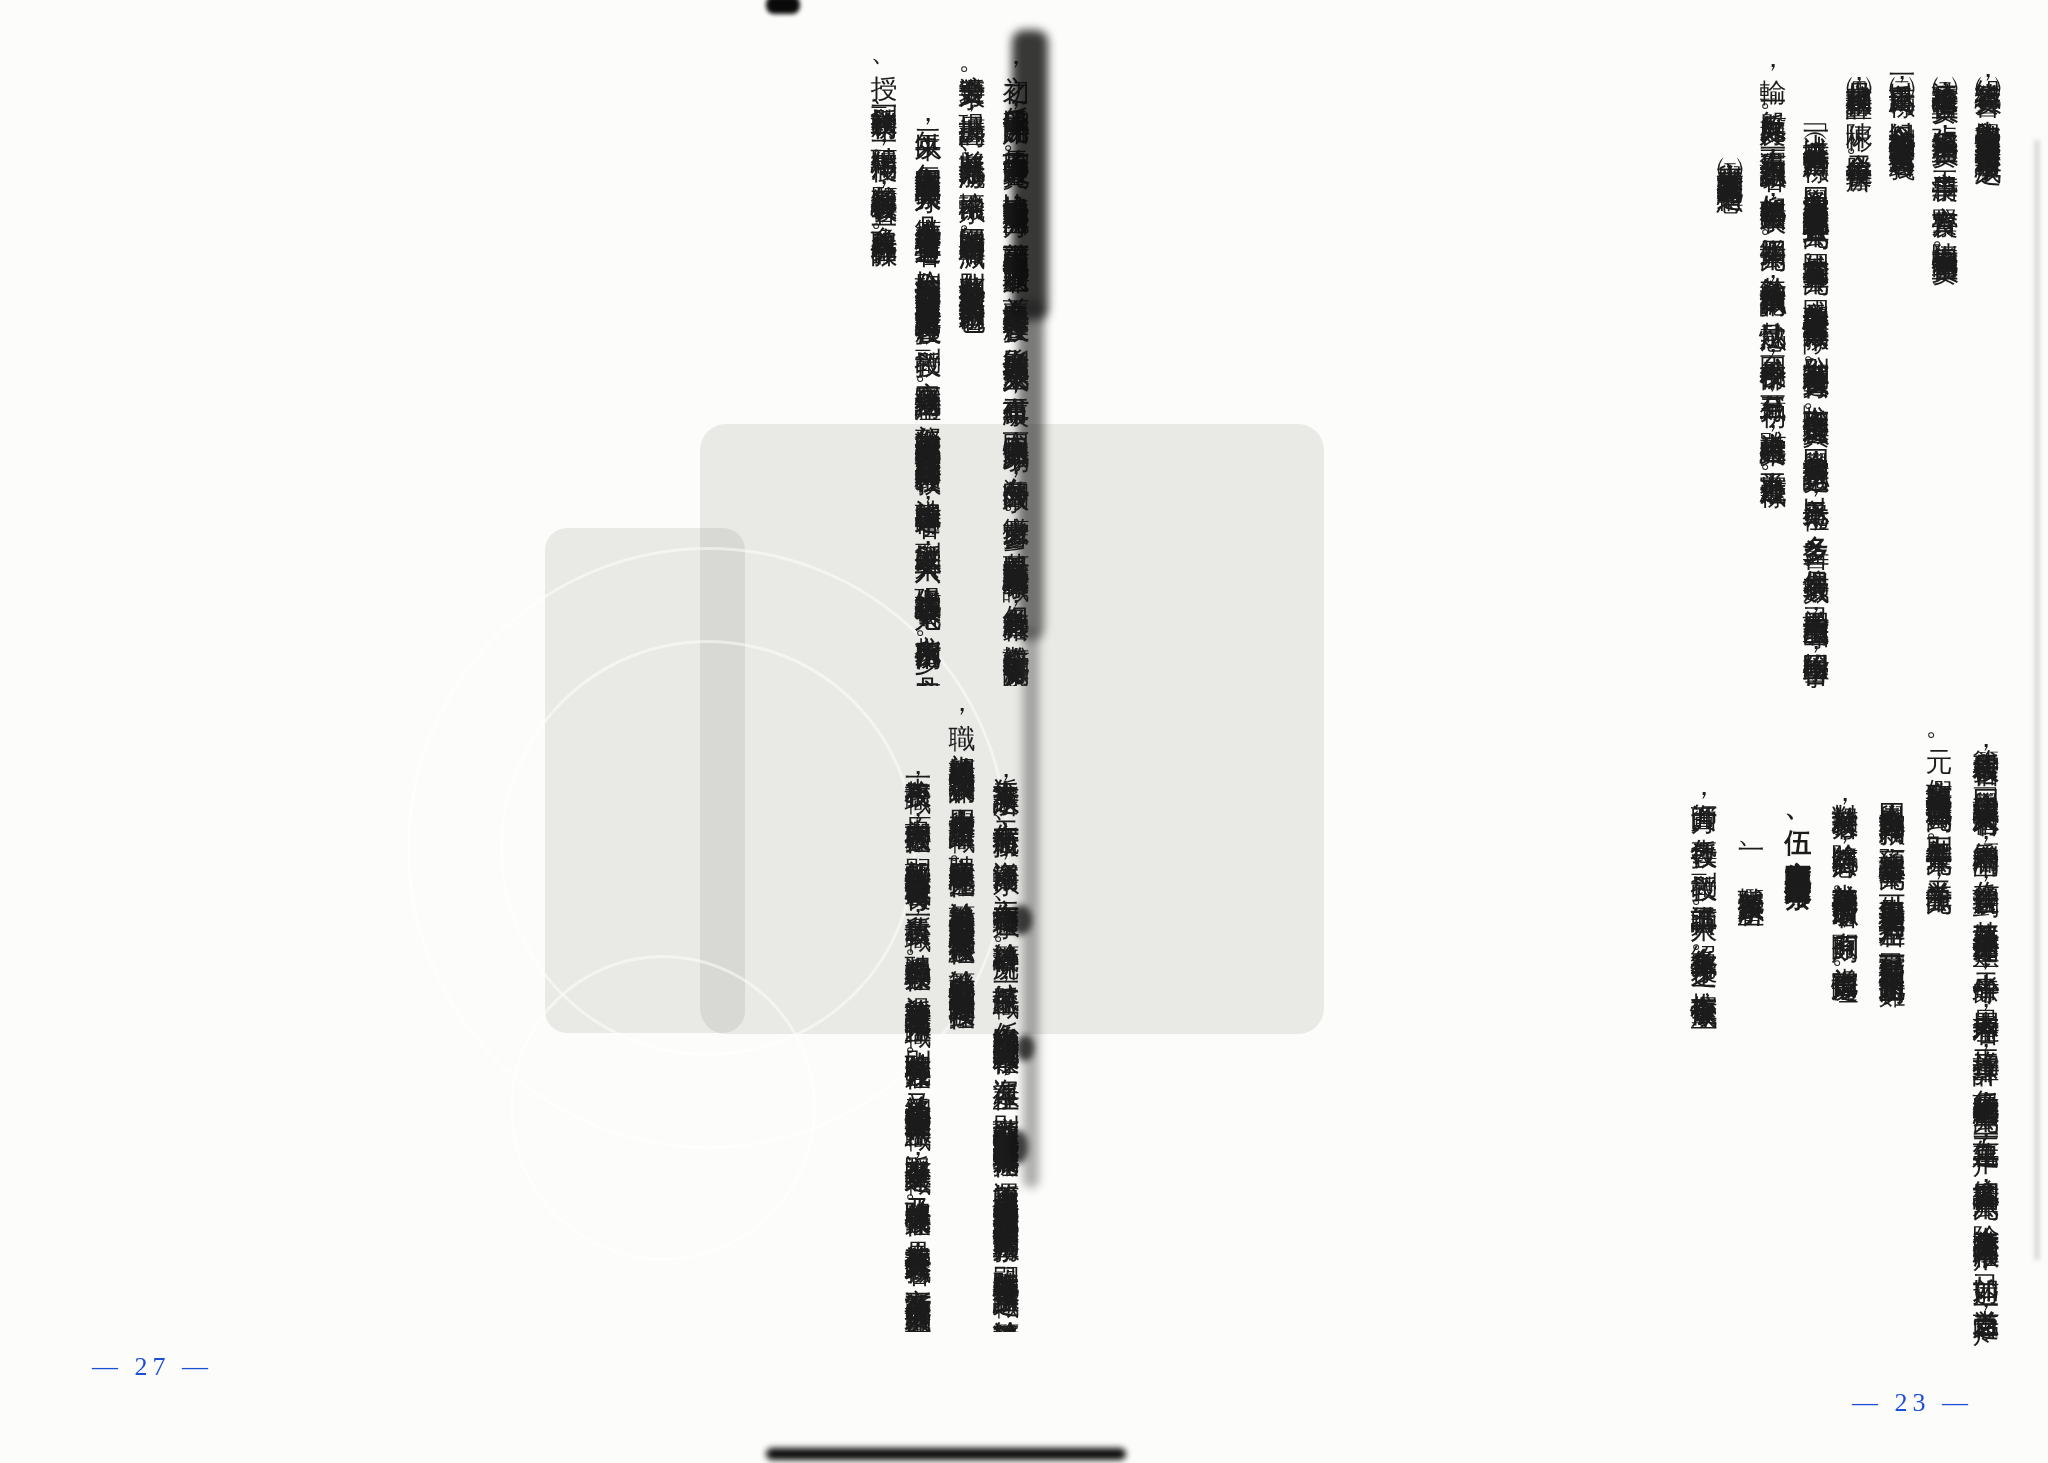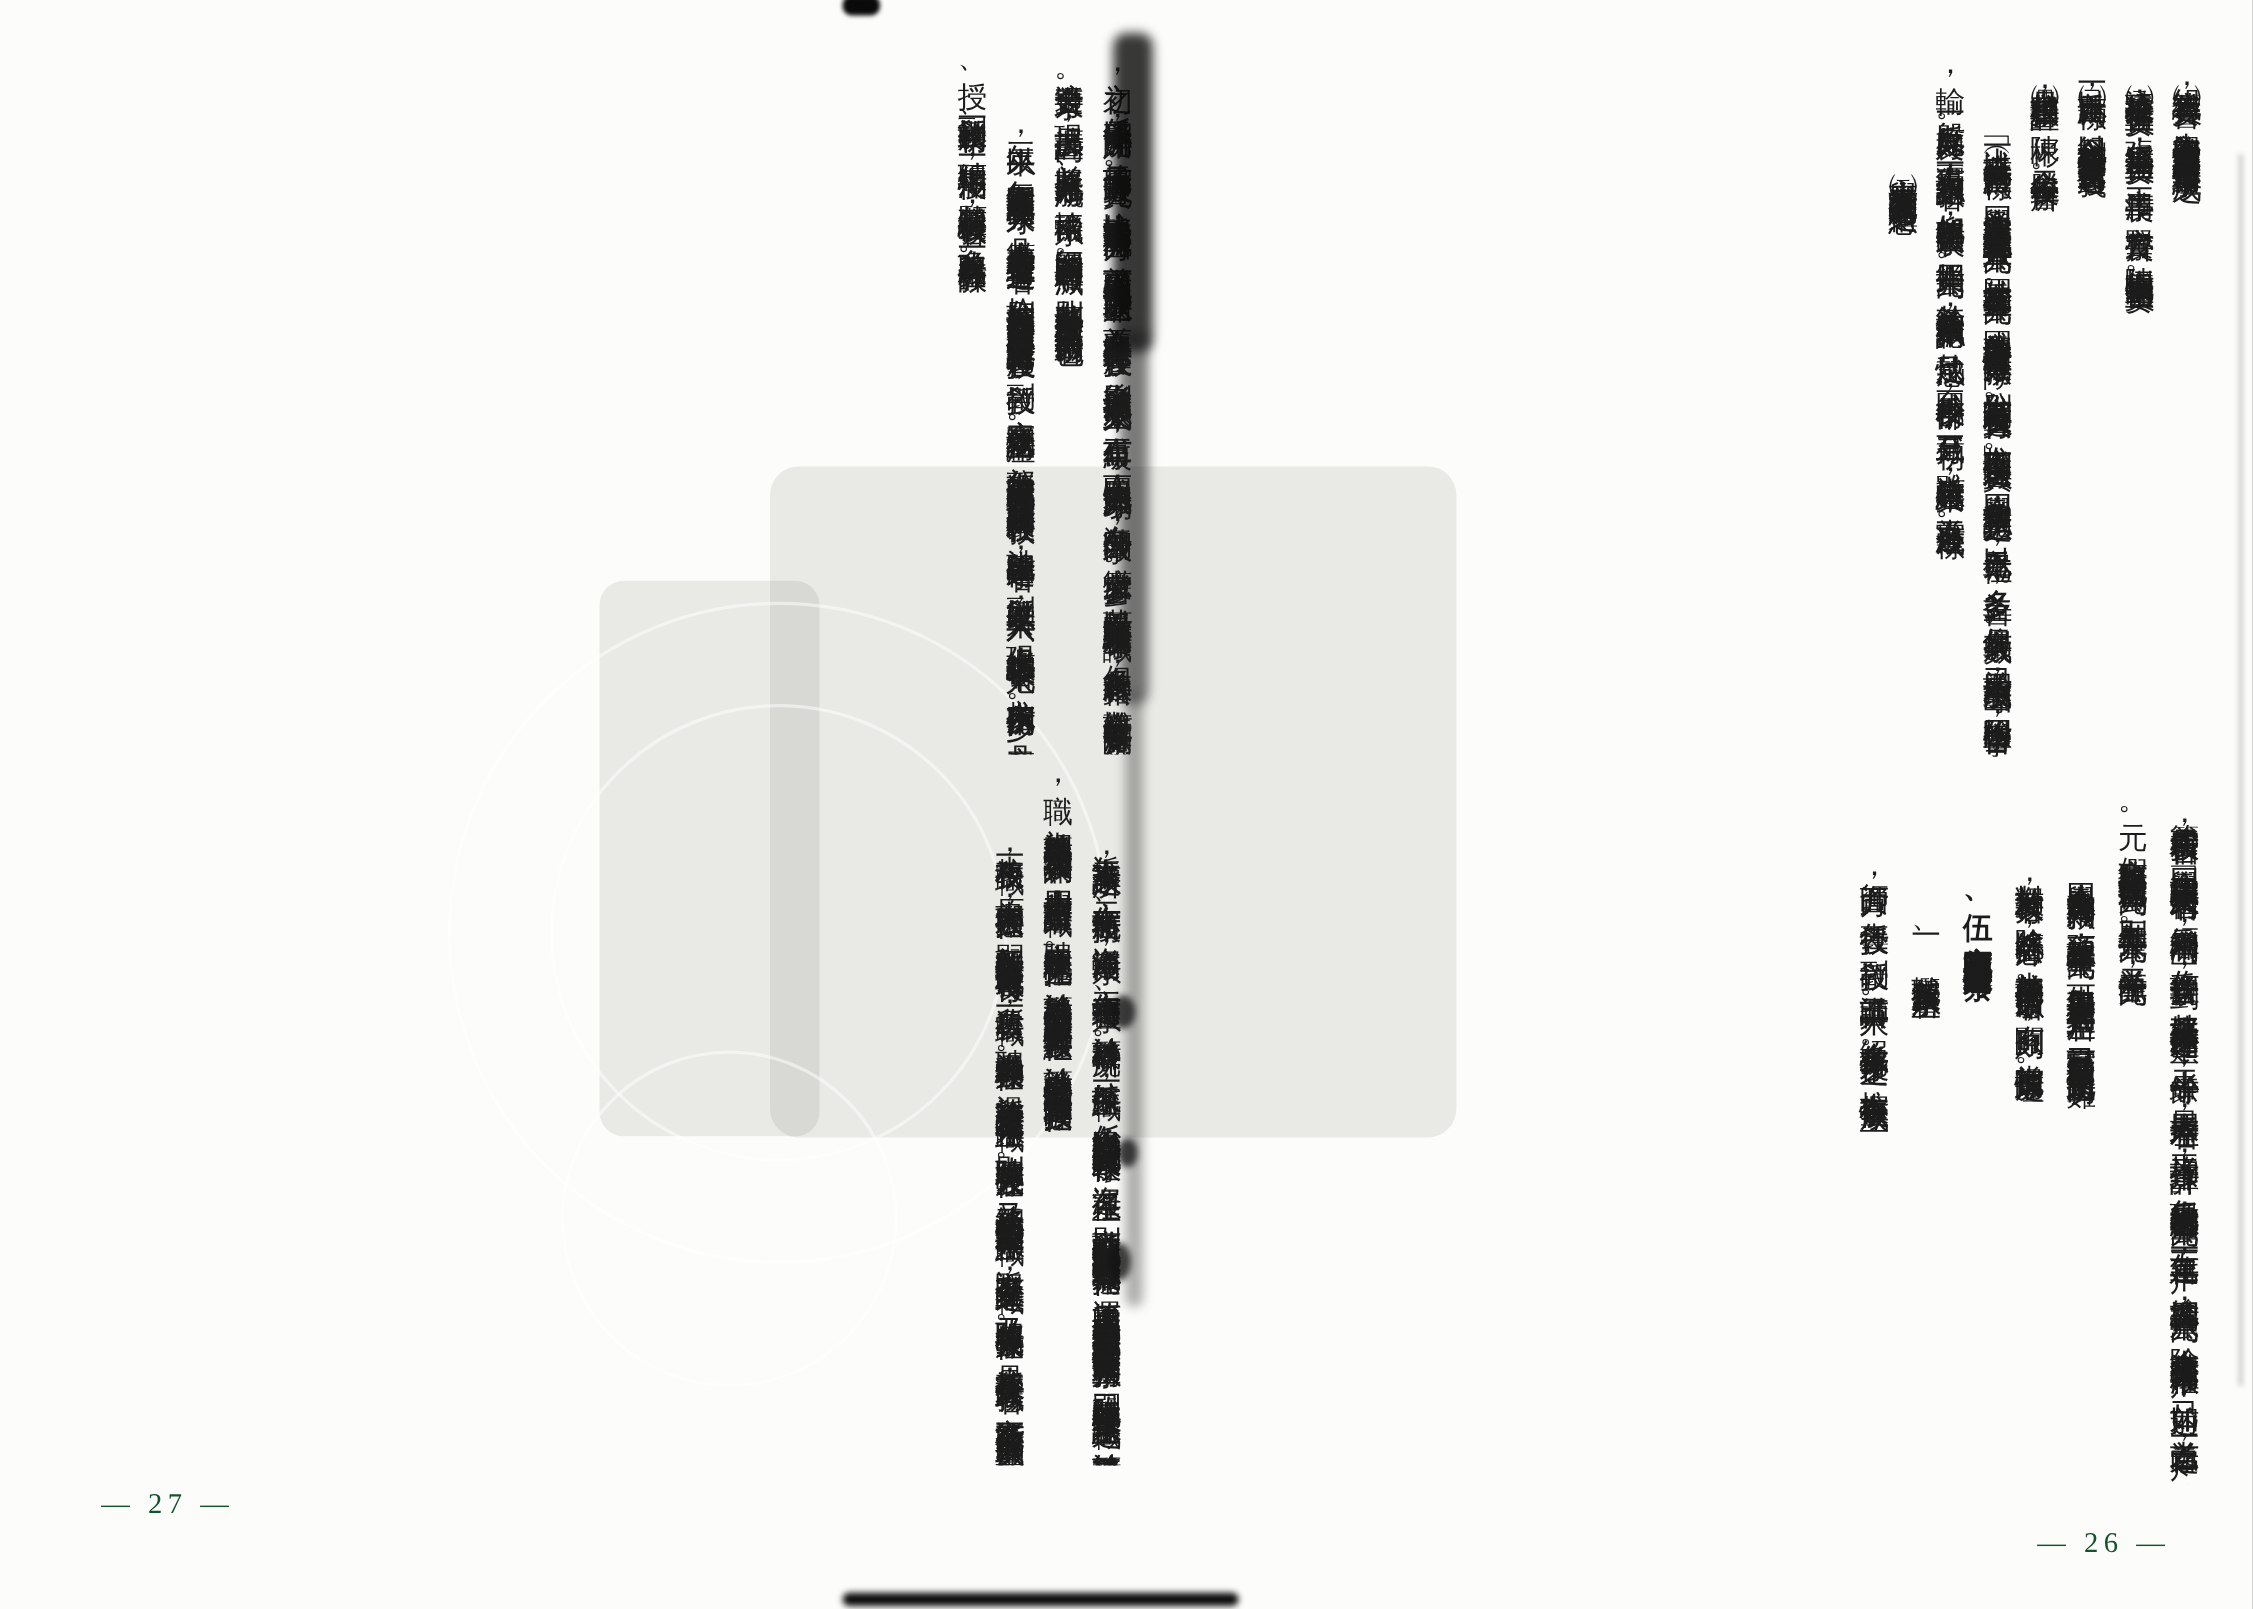--- a/index.html
+++ b/index.html
@@ -47,21 +47,21 @@
   .band-lt{left:88px;top:54px;width:950px;height:632px;}
   .band-lb{left:85px;top:702px;width:943px;height:630px;}
   .indent0{text-indent:0;}
   .indent2{text-indent:2em;}
   .indent3{text-indent:3em;}
   .indent4{text-indent:4em;}
   .bold{font-weight:bold;}
   
   .pagenum{
     position:absolute;z-index:3;
-    font-size:26px;letter-spacing:5px;color:#14532d;
+    font-size:26px;letter-spacing:5px;color:#1d4ed8;
     font-family:"Liberation Serif","DejaVu Serif",serif;
     white-space:nowrap;
   }
   .pagenum-left{left:92px;top:1352px;}
   .pagenum-right{left:1852px;top:1388px;}
 </style>
 </head>
 <body>
 
 <div class="canvas">
@@ -82,21 +82,21 @@
       <p class="indent3">㈡交大學人村計畫大貌及有關命名之構想</p>
     </div>
     <div class="band band-rb">
       <p class="indent0">籌建所需敎授宿舍，同學會建議採用「交大學人村」名稱。爲經濟利用空間，作妥善合理規劃，其建坪擬分大小不等之三四種類型，小者二十餘坪，最大者四十坪左右，平均按三十坪計算，每戶現時造價約臺幣四十萬元，五年建一百一十二戶，總計爲四千四百八十萬元，除本會計年度預算內僅核准十戶，已如前述，尚差之一百零二戶，總數計約不足臺幣四千餘萬元。假定政府預算每年平均撥此項需款四百萬元，則五年亦共僅二千萬元。尚差二千餘萬元，</p>
       <p class="indent2">同學會爲之發動海內外捐款，預定總數新臺幣一千萬元，可供建每戶三四十坪之宿舍共二十五戶左右，當已可幫助緩和最近一二年內之此一迫切困難。</p>
       <p class="indent2">對於捐款校友芳名，除將鐫名留念外，本校並擬酌擇若干房舍加以命名。有關原則，當視實際情形處理。</p>
       <p class="indent3 bold">伍、充實師資陣容及資送敎授出國考察</p>
       <p class="indent4">一、攬聘新敎授及系所主管</p>
       <p class="indent2">師資方面，專任敎授、副敎授、講師共二百二十人。絕大多數爲靑年才俊之士。按本校在臺恢復成立</p>
     </div>
-    <div class="pagenum pagenum-right">— 26 —</div>
+    <div class="pagenum pagenum-right">— 23 —</div>
   </section>
 
   <section>
     <div class="band band-lt">
       <p class="indent0">之初，係以電子研究所開始，故電子方面師資最充實。比較缺乏者爲管理及航海兩方面，前者尚可就國內物色一部分專才加以聘兼，並一面向海外徵聘專任客座敎授，後者則以航運技術學系成立未久，甫有三年級，而國內物色航海人才不易，向海外公開徵求，應徵者寥寥。蓋以船長雖富於實務經驗及專長學識，但多未具敎師資格，難符合現行敎育法令有關規定，名義及待遇問題兩難適合雙方要求。現擴展計畫內，並擬將此系分爲航海、輪機兩系，師資困難問題將有增無減。此則有賴於海內外校友及航業界人士共同大力協助者也。</p>
       <p class="indent2">三年以來，每年寒假間在國內登報徵聘敎學人才，凡應徵人合乎本校需要並經審查通過者，均分別按其資歷於次學年度開始以前向國家科學委員會申請資聘爲客座敎授、副敎授、客座專家或特約講座。一部分由行政院靑年就業輔導會推介並以該會之旅費補助囘國來校任敎。計先後歸國之靑年學者，副敎授以上者共三十六人，現仍繼續在校任敎者二十七人，內校友所佔比例不少。凡客座敎授、副敎授於初聘一年、續聘一年期滿後，其願繼續留校任敎者，多改聘爲一般專任敎師。</p>
     </div>
     <div class="band band-lb">
       <p class="indent2">近年奉准新設之系所，六十二年有航運技術、海洋運輸兩系，六十三年有運輸管理系、計算機科學研究所。航技系主任一職，係向省立海洋學院借調沙允仁敎授來校專任。海運系主任，則商請交通部暫允由該部沙統計長燕昌以敎授名義兼爲擔任。運管系原由國立成功大學交通管理系主任程忠元敎授利用休假一年期間協助主持系務，嗣已改就本校專任敎授暨該系主任之職。計算機科學研究所所長一職，初由計算機科學系主任謝淸俊敎授調兼，六十四學年度起請辭上項兼職，聘由客座敎練陳稔先生擔任。計算機科學系主任則由原任計算機中心主任李其昌敎授繼任，計算機中心主任則攬請原在臺大任敎之張仲陶敎授擔任。</p>
       <p class="indent2">本校敎務長一職，原由郭南宏敎授擔任，嗣郭敎授出任敎育部技術及職業敎育司司長，所遺敎務長一職，聘由溫鼎勳敎授兼任。溫敎授請辭原兼之電信工程系主任一職，則改聘陳英亮敎授兼任。又總務長沈中益敎授原另兼控制工程系主任一職，近亦堅辭系主任之兼職，乃改聘陳義揚敎授兼任。是本校敎授之兼任行政職務者，亦漸能符合政府所倡一人一職之原則矣。</p>

